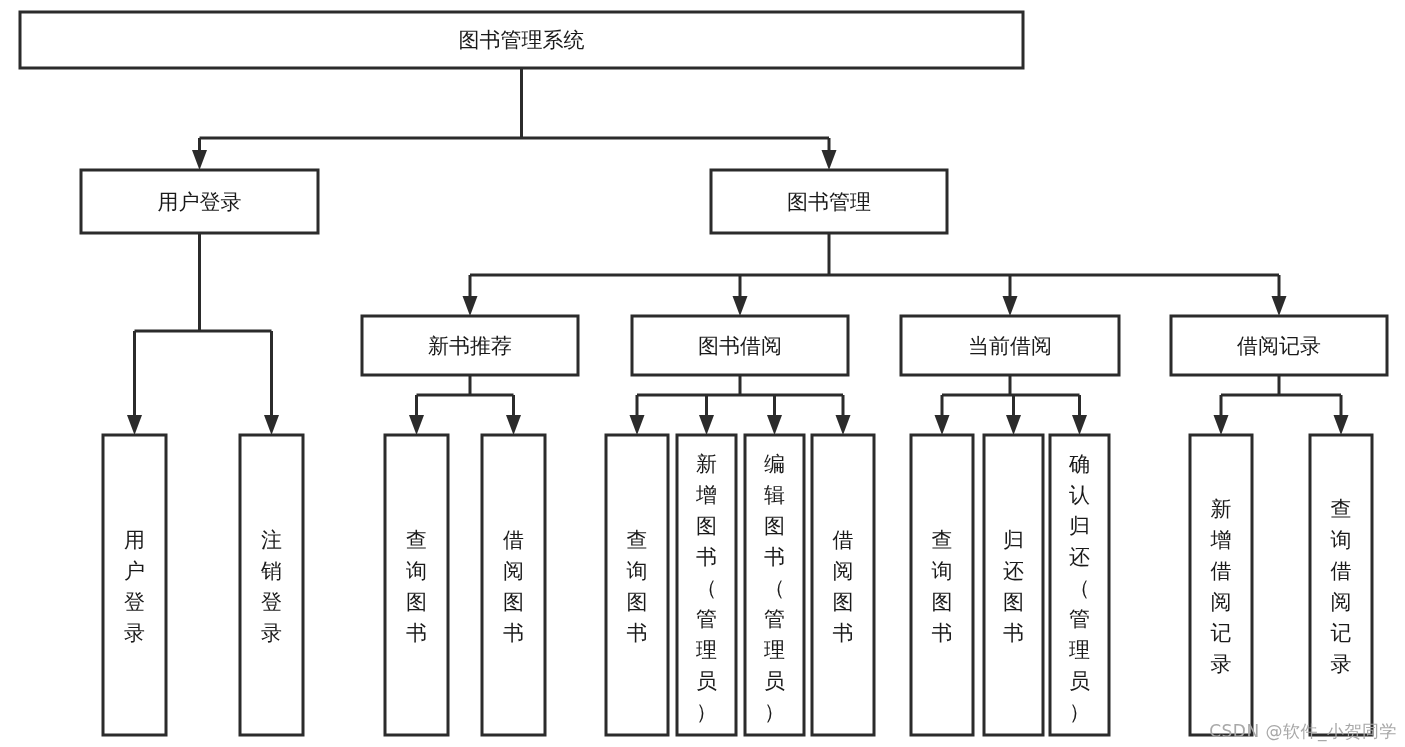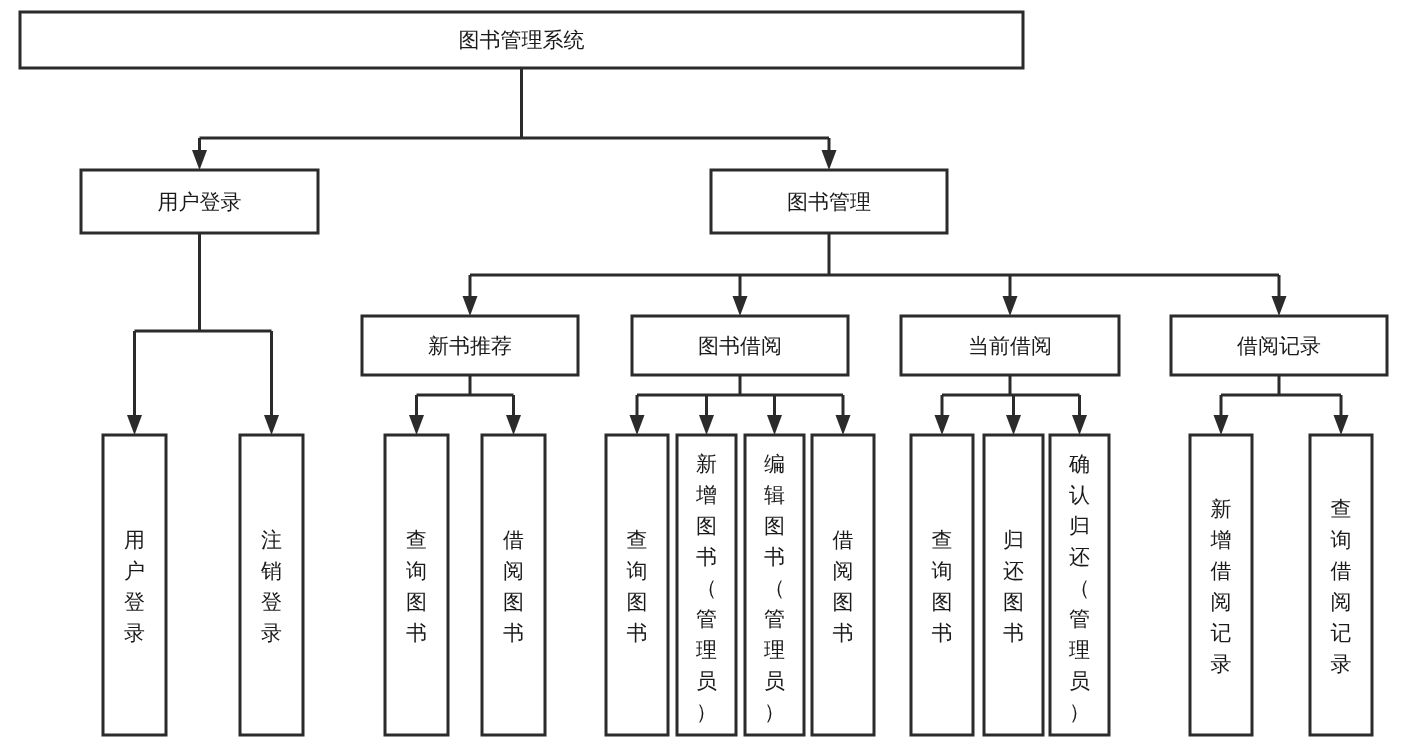--- a/index.html
+++ b/index.html
@@ -217,13 +217,14 @@
         <g>
           <rect class="node-rect" x="1190" y="435" width="62" height="300"></rect>
           <text class="node-label-v" x="1221" y="516.18"><tspan x="1221" dy="0">新</tspan><tspan x="1221" dy="31">增</tspan><tspan x="1221" dy="31">借</tspan><tspan x="1221" dy="31">阅</tspan><tspan x="1221" dy="31">记</tspan><tspan x="1221" dy="31">录</tspan></text>
         </g>
         <g>
           <rect class="node-rect" x="1310" y="435" width="62" height="300"></rect>
           <text class="node-label-v" x="1341" y="516.18"><tspan x="1341" dy="0">查</tspan><tspan x="1341" dy="31">询</tspan><tspan x="1341" dy="31">借</tspan><tspan x="1341" dy="31">阅</tspan><tspan x="1341" dy="31">记</tspan><tspan x="1341" dy="31">录</tspan></text>
         </g>
       </g>
   </svg>
+  <div class="watermark-text">CSDN @软件_小贺同学</div>
 </div>
 
 </body></html>

